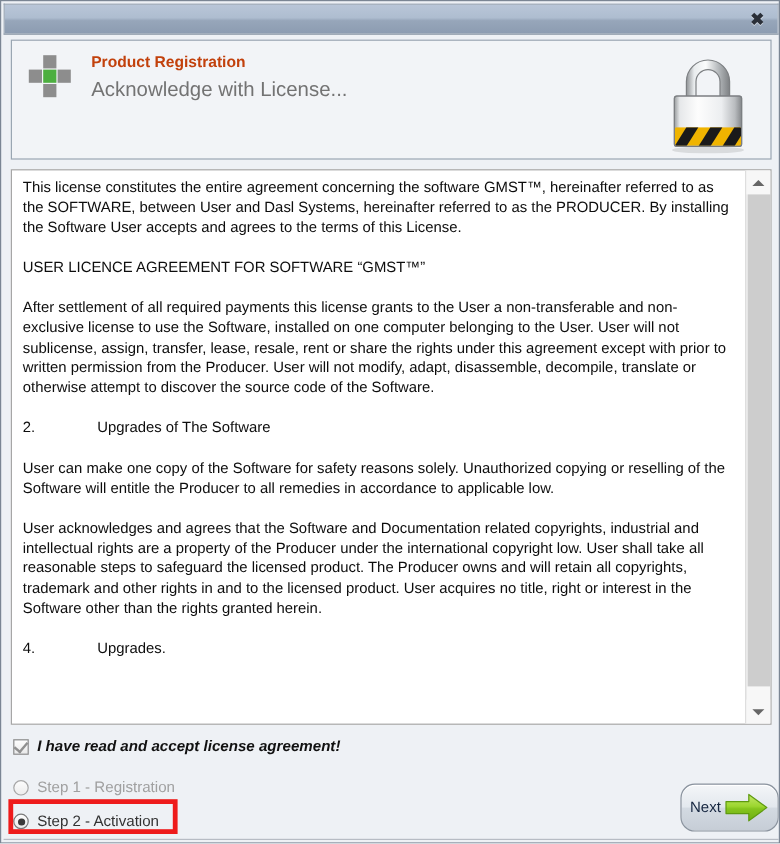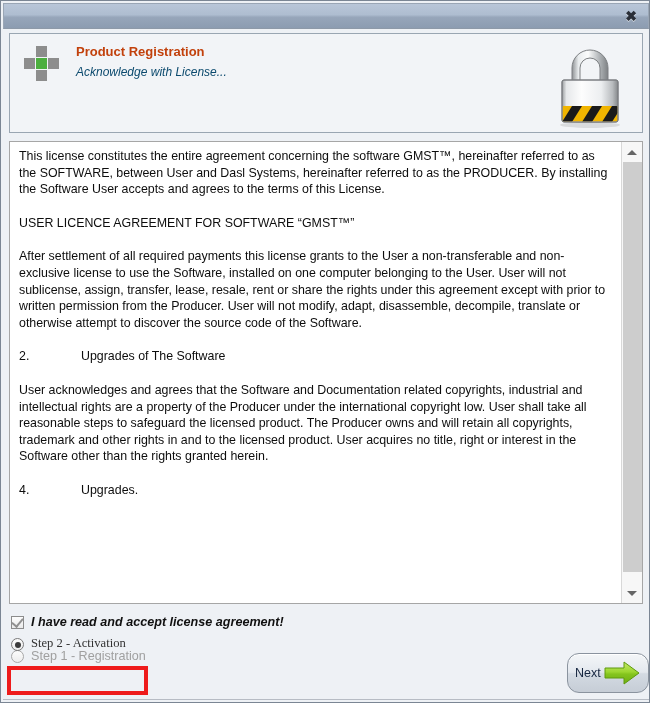--- a/index.html
+++ b/index.html
@@ -85,23 +85,22 @@
     left: 66px;
     top: 10px;
     font-size: 13px;
     font-weight: bold;
     color: #c2410c;
   }
   .header-sub {
     position: absolute;
     left: 66px;
     top: 31px;
-    font-size: 12px;
-    color: #0c4a6e;
-    font-style: italic;
+    font-size: 17px;
+    color: #737373;
   }
 
   
   .padlock {
     position: absolute;
     right: 14px;
     top: 8px;
     width: 76px;
     height: 86px;
   }
@@ -221,21 +220,21 @@
   }
 
   .radio-row {
     position: absolute;
     left: 10px;
     display: flex;
     align-items: flex-end;
     height: 18px;
   }
   .radio-row.one { top: 644px; }
-  .radio-row.two { top: 632px; font-family: Liberation Serif, serif; }
+  .radio-row.two { top: 672px; }
   .radio {
     width: 13px;
     height: 13px;
     box-sizing: border-box;
     border-radius: 50%;
     border: 1px solid #a8a8a8;
     background: linear-gradient(to bottom, #fcfcfc, #ededed);
     position: relative;
     margin-right: 7px;
     cursor: pointer;
@@ -363,20 +362,21 @@
   </div>
 
   <div class="license-box">
     <div class="license-inner">
       <p>This license constitutes the entire agreement concerning the software GMST™, hereinafter referred to as the SOFTWARE, between User and Dasl Systems, hereinafter referred to as the PRODUCER. By installing the Software User accepts and agrees to the terms of this License.</p>
       <p>USER LICENCE AGREEMENT FOR SOFTWARE “GMST™”</p>
 
       <p>After settlement of all required payments this license grants to the User a non-transferable and non-exclusive license to use the Software, installed on one computer belonging to the User. User will not sublicense, assign, transfer, lease, resale, rent or share the rights under this agreement except with prior to written permission from the Producer. User will not modify, adapt, disassemble, decompile, translate or otherwise attempt to discover the source code of the Software.</p>
 
       <p class="heading-num"><span class="num">2.</span><span>Upgrades of The Software</span></p>
+      <p>User can make one copy of the Software for safety reasons solely. Unauthorized copying or reselling of the Software will entitle the Producer to all remedies in accordance to applicable low.</p>
 
       <p>User acknowledges and agrees that the Software and Documentation related copyrights, industrial and intellectual rights are a property of the Producer under the international copyright low. User shall take all reasonable steps to safeguard the licensed product. The Producer owns and will retain all copyrights, trademark and other rights in and to the licensed product.  User acquires no title, right or interest in the Software other than the rights granted herein.</p>
 
       <p class="heading-num"><span class="num">4.</span><span>Upgrades.</span></p>
 
     </div>
 
     <div class="scrollbar">
       <div class="sb-btn up">
         <div class="sb-arrow up"></div>

